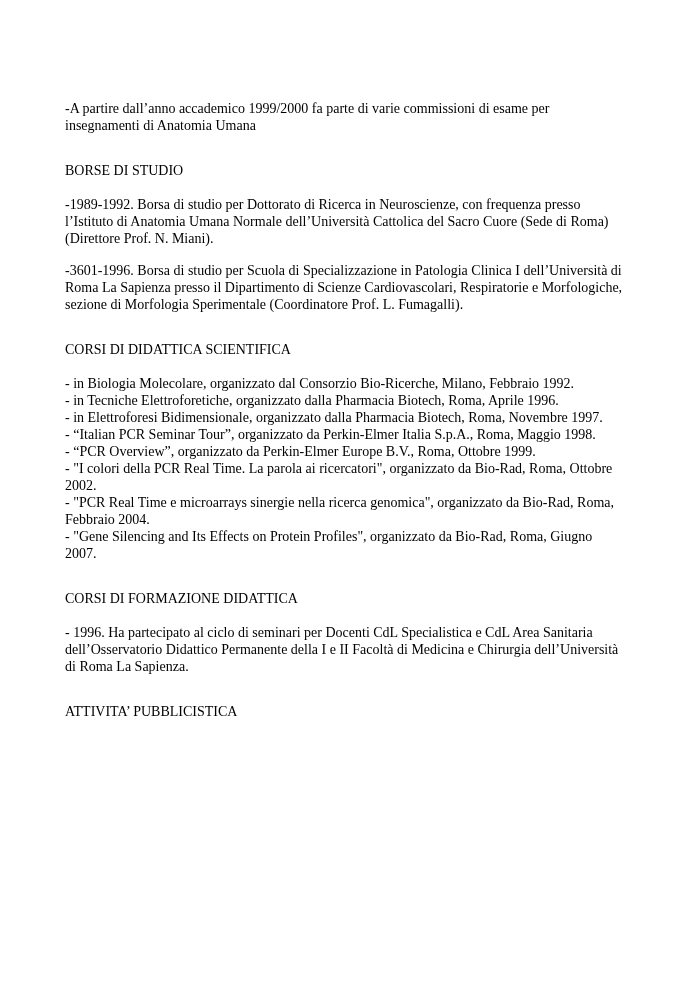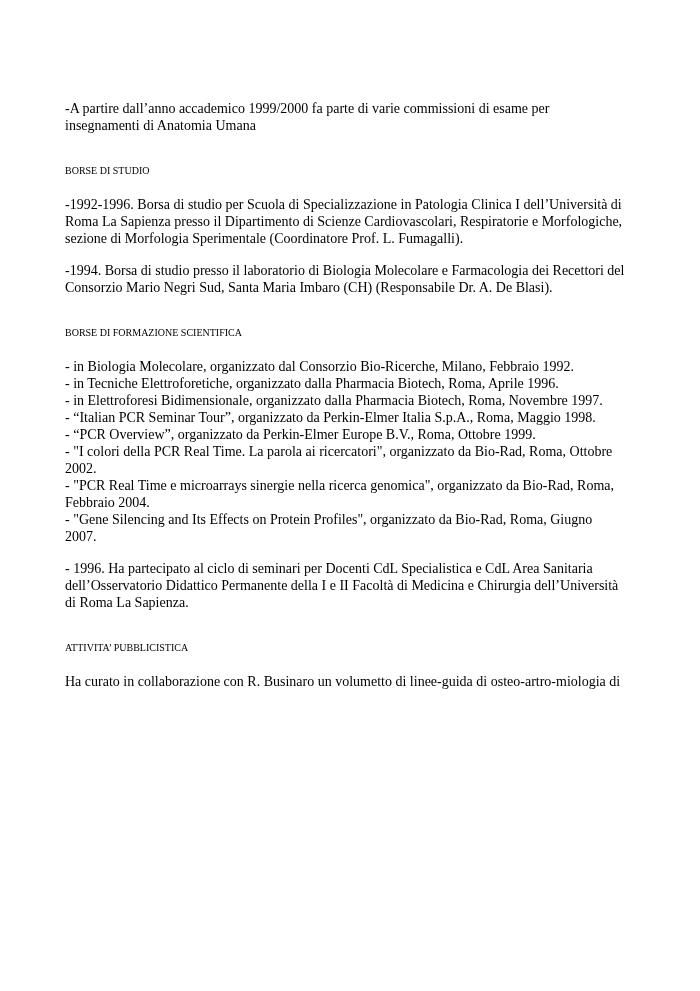--- a/index.html
+++ b/index.html
@@ -26,58 +26,59 @@
   .content {
     width: 580px;
   }
   .para {
     white-space: pre-line;
     margin: 0 0 15px 0;
   }
   .heading {
     margin: 28px 0 17px 0;
     font-weight: normal;
-    font-size: 10px;
+    font-size: 14px;
     line-height: 17px;
     white-space: pre-line;
   }
   .intro {
     margin-top: 0;
   }
 </style>
 </head>
 <body>
 
 <div class="page">
   <div class="content">
 
     <p class="para intro">-A partire dall’anno accademico 1999/2000 fa parte di varie commissioni di esame per
 insegnamenti di Anatomia Umana</p>
 
     <p class="heading">BORSE DI STUDIO</p>
-    <p class="para">-1992-1996. Borsa di studio per Scuola di Specializzazione in Patologia Clinica I dell’Università di
+    <p class="para">-1989-1992. Borsa di studio per Dottorato di Ricerca in Neuroscienze, con frequenza presso
+l’Istituto di Anatomia Umana Normale dell’Università Cattolica del Sacro Cuore (Sede di Roma)
+(Direttore Prof. N. Miani).</p>
+    <p class="para">-3601-1996. Borsa di studio per Scuola di Specializzazione in Patologia Clinica I dell’Università di
 Roma La Sapienza presso il Dipartimento di Scienze Cardiovascolari, Respiratorie e Morfologiche,
 sezione di Morfologia Sperimentale (Coordinatore Prof. L. Fumagalli).</p>
-    <p class="para">-1994. Borsa di studio presso il laboratorio di Biologia Molecolare e Farmacologia dei Recettori del
-Consorzio Mario Negri Sud, Santa Maria Imbaro (CH) (Responsabile Dr. A. De Blasi).</p>
 
-    <p class="heading">BORSE DI FORMAZIONE SCIENTIFICA</p>
+    <p class="heading">CORSI DI DIDATTICA SCIENTIFICA</p>
     <p class="para">- in Biologia Molecolare, organizzato dal Consorzio Bio-Ricerche, Milano, Febbraio 1992.
 - in Tecniche Elettroforetiche, organizzato dalla Pharmacia Biotech, Roma, Aprile 1996.
 - in Elettroforesi Bidimensionale, organizzato dalla Pharmacia Biotech, Roma, Novembre 1997.
 - “Italian PCR Seminar Tour”, organizzato da Perkin-Elmer Italia S.p.A., Roma, Maggio 1998.
 - “PCR Overview”, organizzato da Perkin-Elmer Europe B.V., Roma, Ottobre 1999.
 - "I colori della PCR Real Time. La parola ai ricercatori", organizzato da Bio-Rad, Roma, Ottobre
 2002.
 - "PCR Real Time e microarrays sinergie nella ricerca genomica", organizzato da Bio-Rad, Roma,
 Febbraio 2004.
 - "Gene Silencing and Its Effects on Protein Profiles", organizzato da Bio-Rad, Roma, Giugno
 2007.</p>
 
+    <p class="heading">CORSI DI FORMAZIONE DIDATTICA</p>
     <p class="para">- 1996. Ha partecipato al ciclo di seminari per Docenti CdL Specialistica e CdL Area Sanitaria
 dell’Osservatorio Didattico Permanente della I e II Facoltà di Medicina e Chirurgia dell’Università
 di Roma La Sapienza.</p>
 
     <p class="heading">ATTIVITA’ PUBBLICISTICA</p>
-    <p class="para">Ha curato in collaborazione con R. Businaro un volumetto di linee-guida di osteo-artro-miologia di</p>
 
   </div>
 </div>
 
 </body></html>

